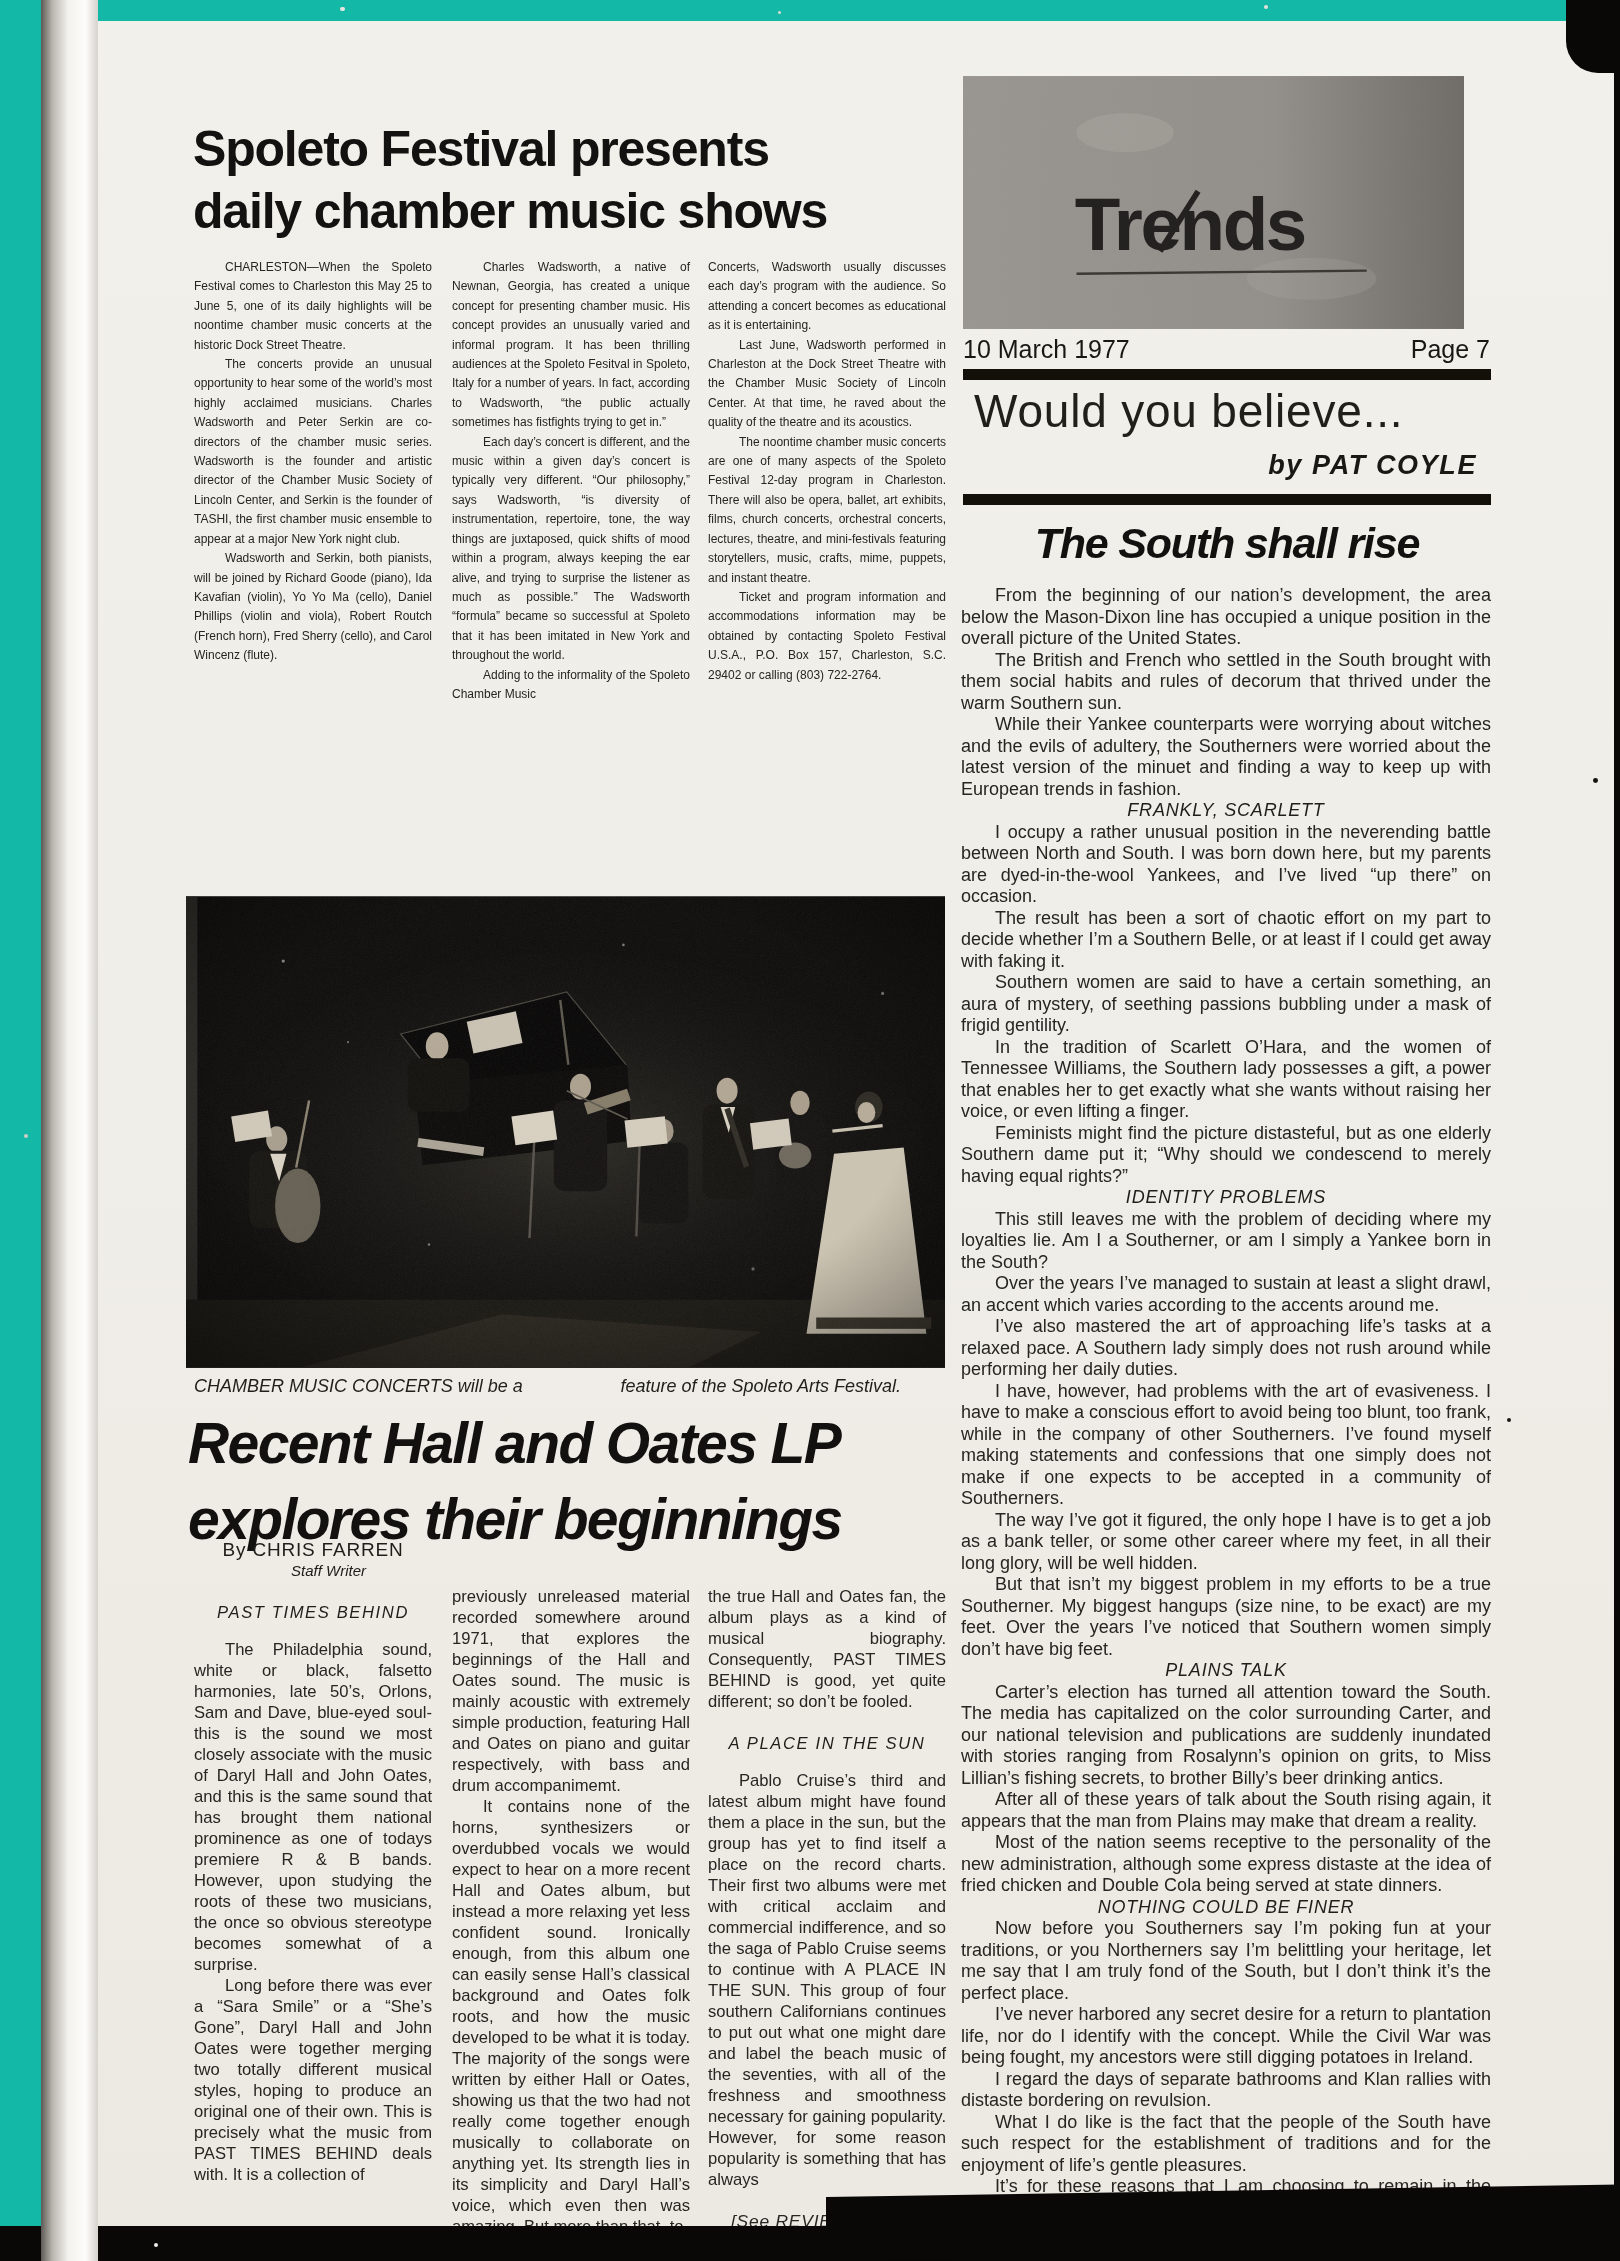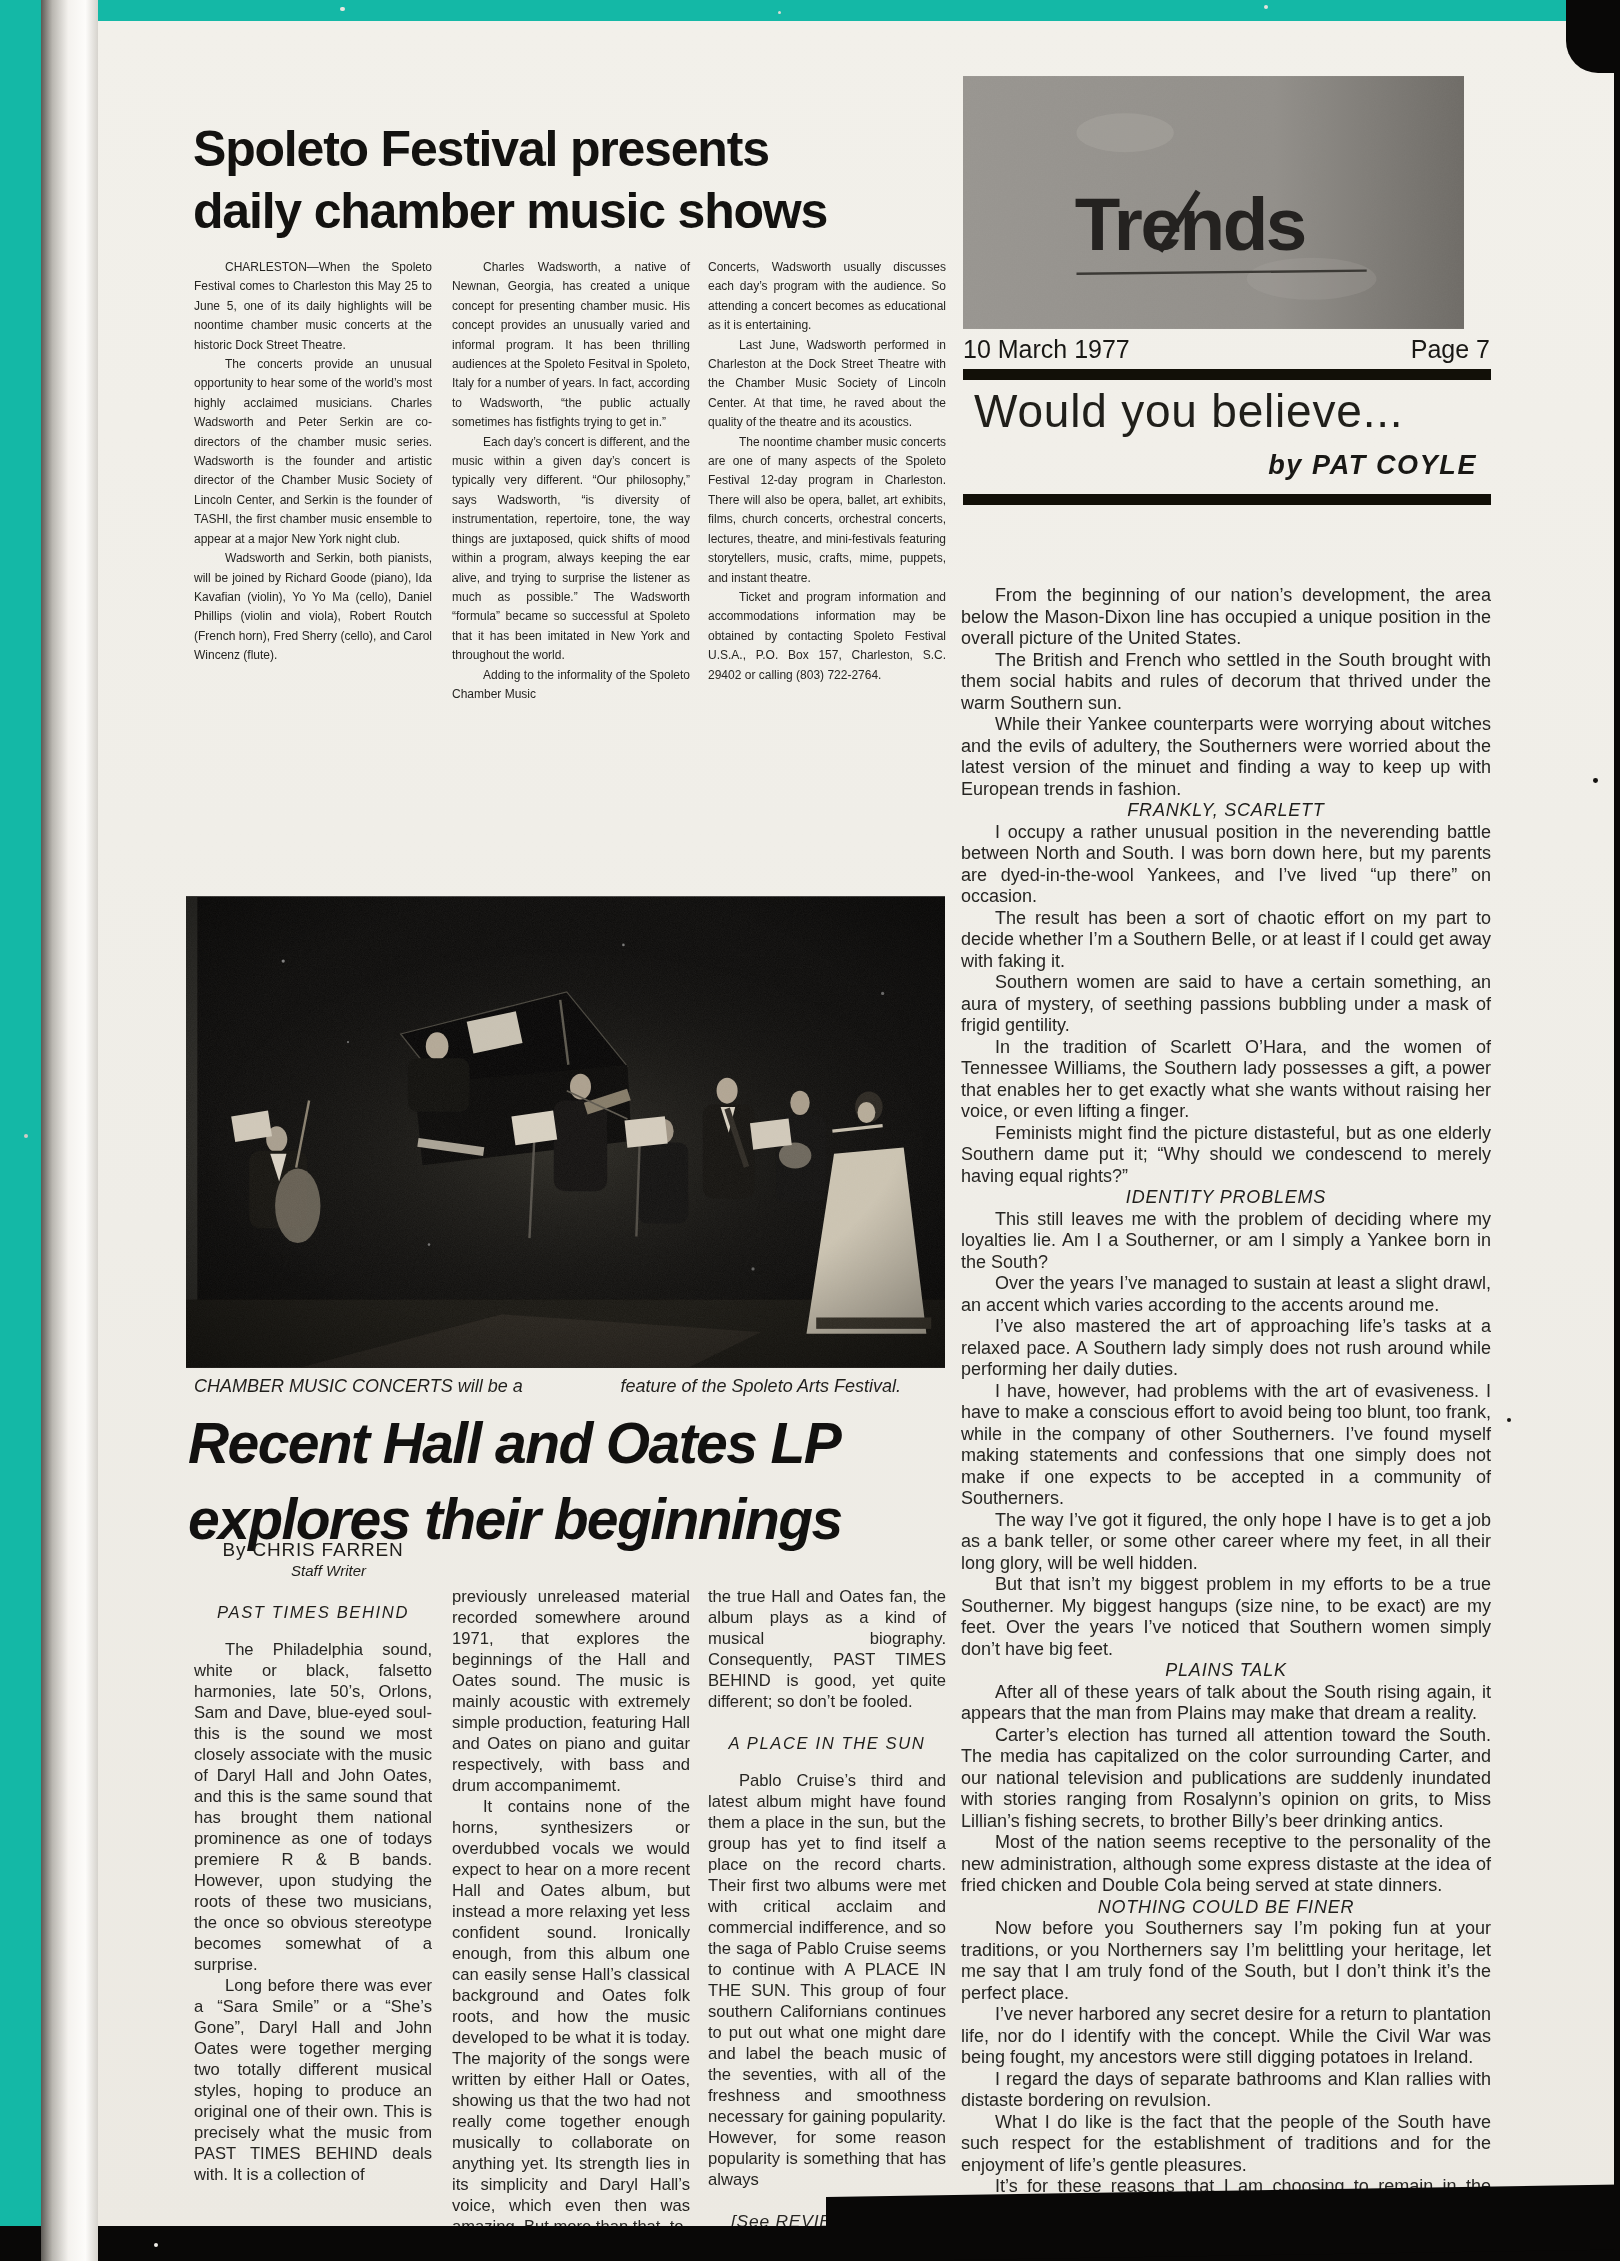--- a/index.html
+++ b/index.html
@@ -224,41 +224,42 @@
     <div class="dateline">
       <span>10 March 1977</span>
       <span>Page 7</span>
     </div>
     <div class="rule rule1"></div>
 
     <div class="wyb">Would you believe...</div>
     <div class="pat">by PAT COYLE</div>
     <div class="rule rule2"></div>
 
+    <div class="south-head">The South shall rise</div>
 
     <div class="south-body">
       <p>From the beginning of our nation’s development, the area below the Mason-Dixon line has occupied a unique position in the overall picture of the United States.</p>
       <p>The British and French who settled in the South brought with them social habits and rules of decorum that thrived under the warm Southern sun.</p>
       <p>While their Yankee counterparts were worrying about witches and the evils of adultery, the Southerners were worried about the latest version of the minuet and finding a way to keep up with European trends in fashion.</p>
       <p class="sub">FRANKLY, SCARLETT</p>
       <p>I occupy a rather unusual position in the neverending battle between North and South. I was born down here, but my parents are dyed-in-the-wool Yankees, and I’ve lived “up there” on occasion.</p>
       <p>The result has been a sort of chaotic effort on my part to decide whether I’m a Southern Belle, or at least if I could get away with faking it.</p>
       <p>Southern women are said to have a certain something, an aura of mystery, of seething passions bubbling under a mask of frigid gentility.</p>
       <p>In the tradition of Scarlett O’Hara, and the women of Tennessee Williams, the Southern lady possesses a gift, a power that enables her to get exactly what she wants without raising her voice, or even lifting a finger.</p>
       <p>Feminists might find the picture distasteful, but as one elderly Southern dame put it; “Why should we condescend to merely having equal rights?”</p>
       <p class="sub">IDENTITY PROBLEMS</p>
       <p>This still leaves me with the problem of deciding where my loyalties lie. Am I a Southerner, or am I simply a Yankee born in the South?</p>
       <p>Over the years I’ve managed to sustain at least a slight drawl, an accent which varies according to the accents around me.</p>
       <p>I’ve also mastered the art of approaching life’s tasks at a relaxed pace. A Southern lady simply does not rush around while performing her daily duties.</p>
       <p>I have, however, had problems with the art of evasiveness. I have to make a conscious effort to avoid being too blunt, too frank, while in the company of other Southerners. I’ve found myself making statements and confessions that one simply does not make if one expects to be accepted in a community of Southerners.</p>
       <p>The way I’ve got it figured, the only hope I have is to get a job as a bank teller, or some other career where my feet, in all their long glory, will be well hidden.</p>
       <p>But that isn’t my biggest problem in my efforts to be a true Southerner. My biggest hangups (size nine, to be exact) are my feet. Over the years I’ve noticed that Southern women simply don’t have big feet.</p>
       <p class="sub">PLAINS TALK</p>
+      <p>Carter’s election has turned all attention toward the South. The media has capitalized on the color surrounding Carter, and our national television and publications are suddenly inundated with stories ranging from Rosalynn’s opinion on grits, to Miss Lillian’s fishing secrets, to brother Billy’s beer drinking antics.</p>
       <p>After all of these years of talk about the South rising again, it appears that the man from Plains may make that dream a reality.</p>
-      <p>Carter’s election has turned all attention toward the South. The media has capitalized on the color surrounding Carter, and our national television and publications are suddenly inundated with stories ranging from Rosalynn’s opinion on grits, to Miss Lillian’s fishing secrets, to brother Billy’s beer drinking antics.</p>
       <p>Most of the nation seems receptive to the personality of the new administration, although some express distaste at the idea of fried chicken and Double Cola being served at state dinners.</p>
       <p class="sub">NOTHING COULD BE FINER</p>
       <p>Now before you Southerners say I’m poking fun at your traditions, or you Northerners say I’m belittling your heritage, let me say that I am truly fond of the South, but I don’t think it’s the perfect place.</p>
       <p>I’ve never harbored any secret desire for a return to plantation life, nor do I identify with the concept. While the Civil War was being fought, my ancestors were still digging potatoes in Ireland.</p>
       <p>I regard the days of separate bathrooms and Klan rallies with distaste bordering on revulsion.</p>
       <p>What I do like is the fact that the people of the South have such respect for the establishment of traditions and for the enjoyment of life’s gentle pleasures.</p>
       <p>It’s for these reasons that I am choosing to remain in the South. I may never cultivate a taste for collards, or learn to bake a pan of biscuits, but my size nine shoes will remain firmly planted in the warm soil of the South.</p>
     </div>
   </div>
 

